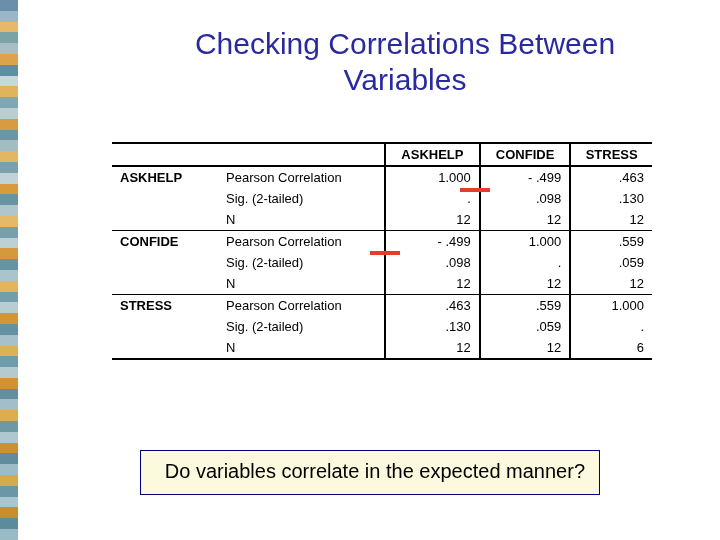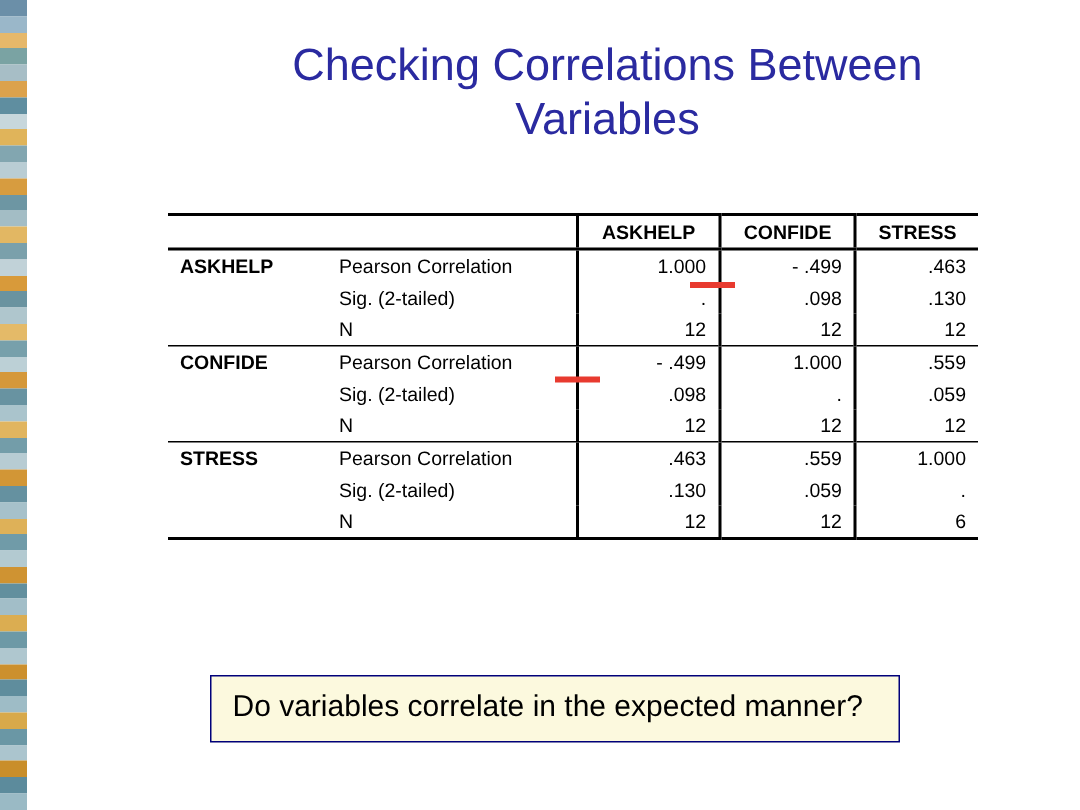--- a/index.html
+++ b/index.html
@@ -87,20 +87,21 @@
     position: absolute;
     left: 140px;
     top: 450px;
     width: 430px;
     background: #fcf9de;
     border: 1px solid #00007a;
     padding: 8px 14px 10px 14px;
     font-size: 20px;
     color: #000;
     line-height: 1.25;
+    text-align: right;
   }
   .redmark {
     position: absolute;
     background: #e83a2f;
     height: 4px;
   }
 </style>
 </head>
 <body>
 

